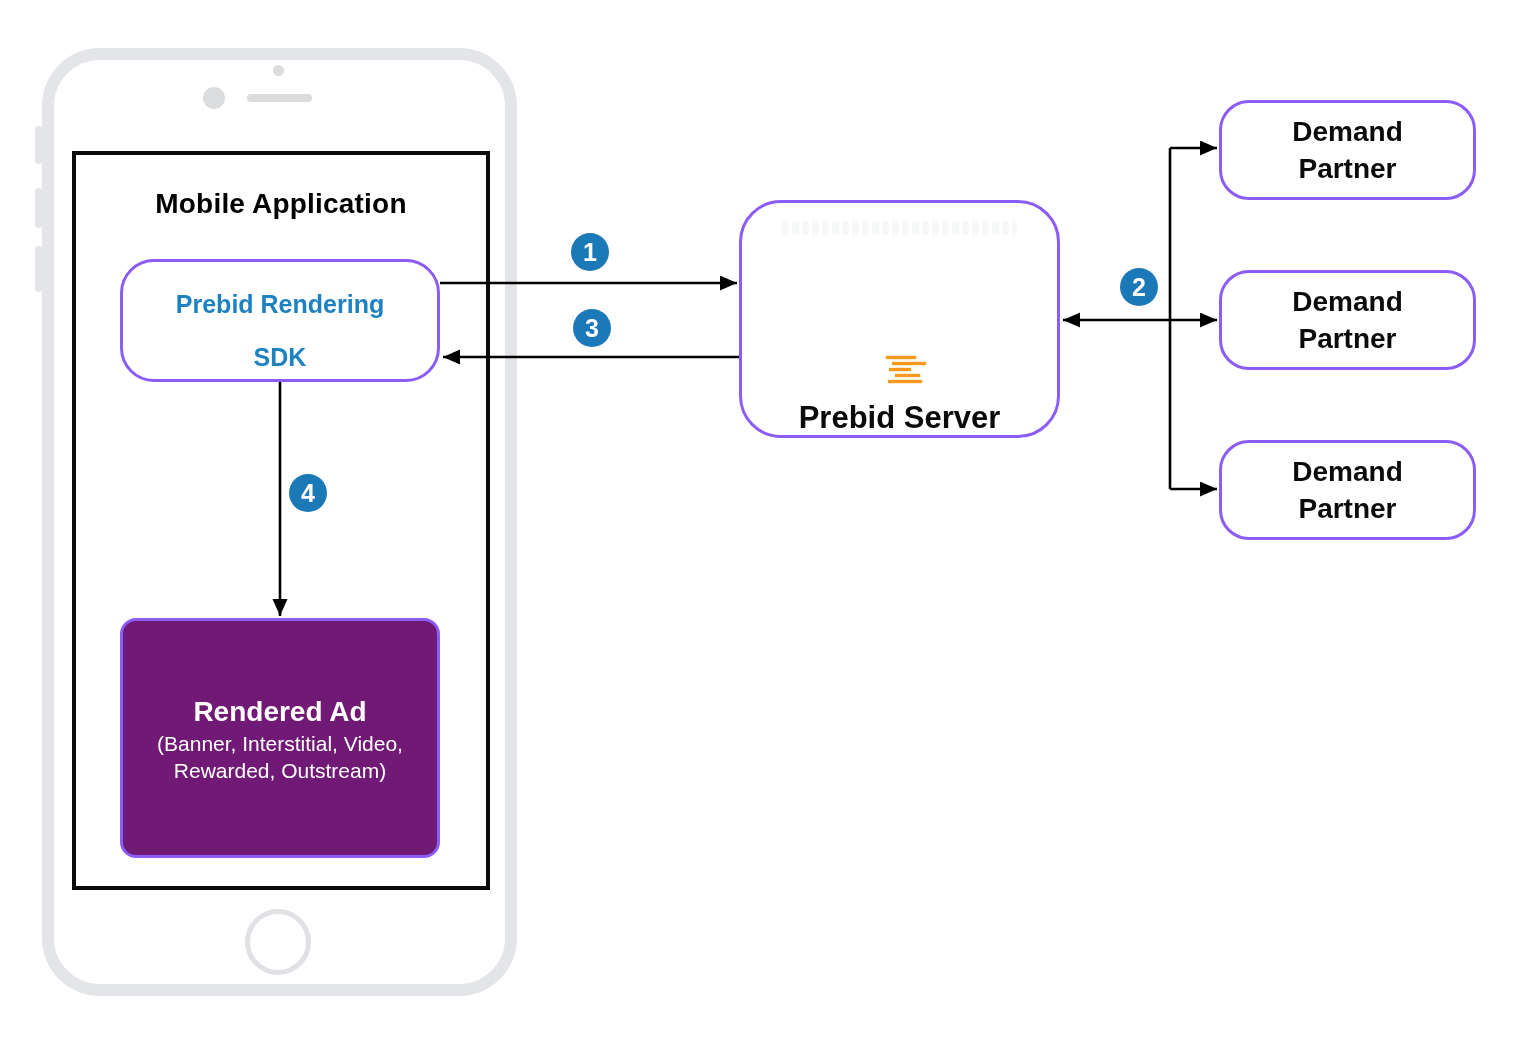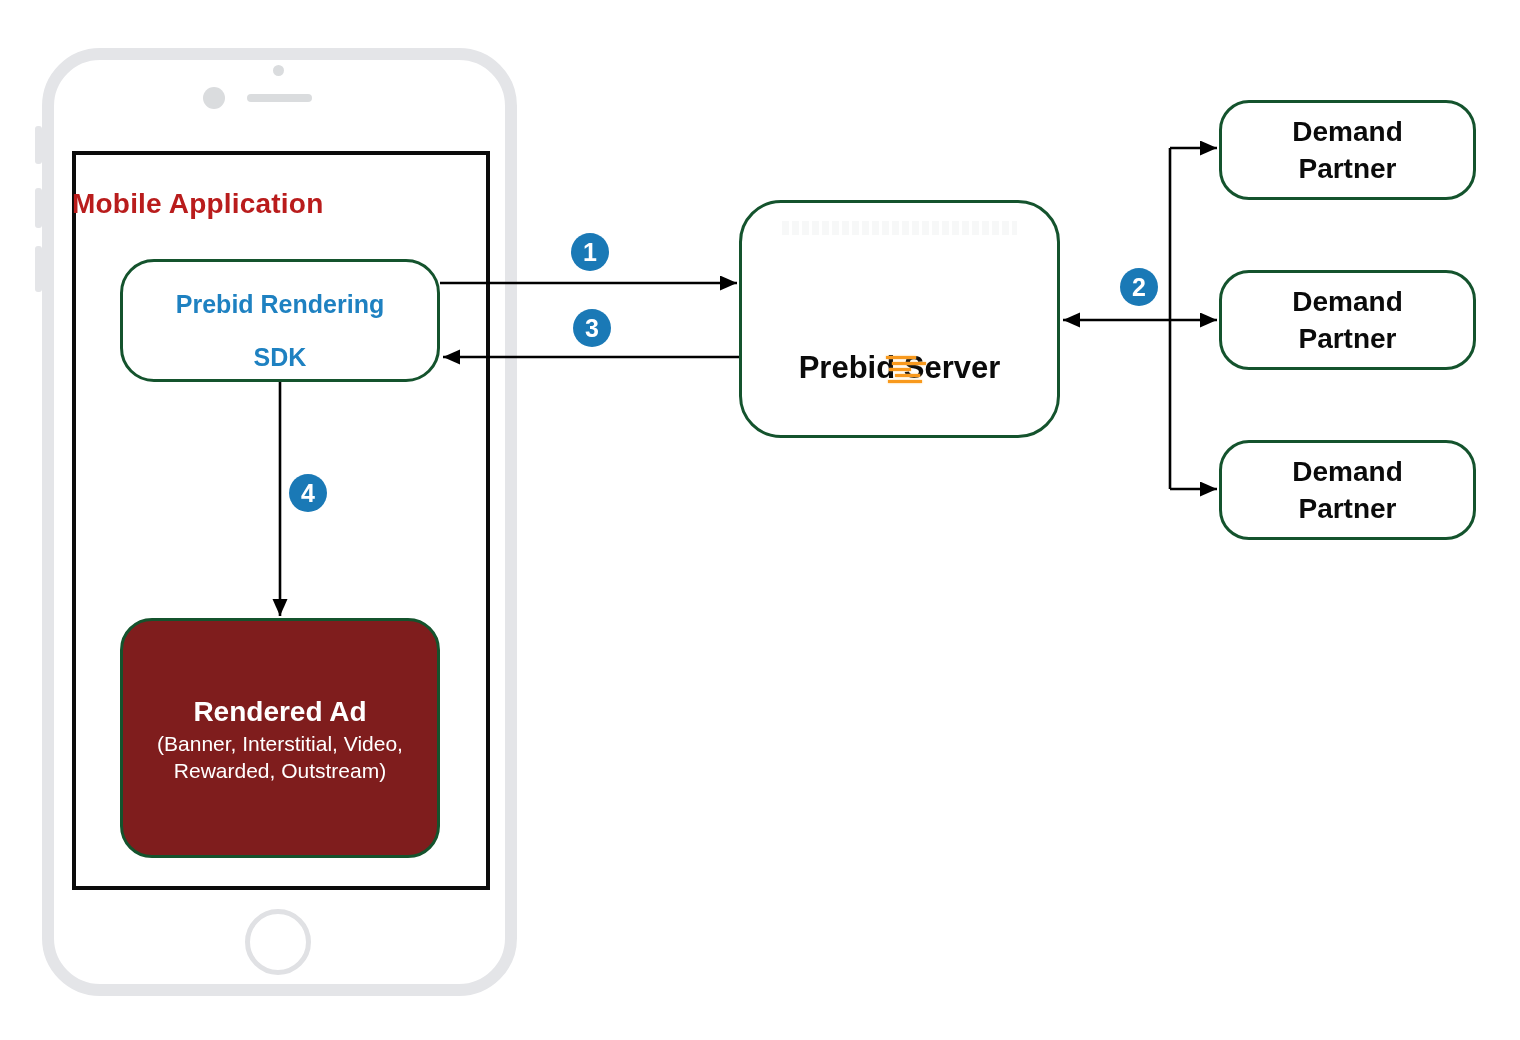--- a/index.html
+++ b/index.html
@@ -34,36 +34,36 @@
   .home-btn{
     position:absolute;left:245px;top:909px;width:66px;height:66px;border-radius:50%;
     border:5px solid #e0e1e4;background:#ffffff;box-sizing:border-box;
   }
   
   .app-rect{
     position:absolute;left:72px;top:151px;width:418px;height:739px;
     border:4px solid #0b0b0b;background:#ffffff;box-sizing:border-box;
   }
   .app-title{
-    position:absolute;left:72px;top:188px;width:418px;
-    font-size:28px;font-weight:bold;color:#b91c1c;letter-spacing:.2px;
+    position:absolute;left:72px;top:188px;width:418px;text-align:center;
+    font-size:28px;font-weight:bold;color:#000000;letter-spacing:.2px;
   }
   
   .node{
-    position:absolute;background:#ffffff;border:3px solid #14532d;
+    position:absolute;background:#ffffff;border:3px solid #8b5cf6;
     box-sizing:border-box;display:flex;flex-direction:column;
     align-items:center;justify-content:center;text-align:center;
   }
   .sdk-box{
     left:120px;top:259px;width:320px;height:123px;border-radius:34px;
   }
   .sdk-box .line{font-size:25px;font-weight:bold;color:#1e81c1;line-height:33px;margin-top:20px;}
   .server-box{
     left:739px;top:200px;width:321px;height:238px;border-radius:42px;
-    justify-content:center;
+    justify-content:flex-end;
   }
   .server-title{
     margin-top:98px;font-size:31px;font-weight:bold;color:#0b0b0b;line-height:34px;
   }
   .watermark{
     position:absolute;left:40px;top:18px;right:40px;height:14px;
     background:repeating-linear-gradient(90deg,#f7f8f8 0 7px,transparent 7px 10px);
   }
   
   .server-logo{position:absolute;left:142px;top:152px;width:46px;height:31px;}
@@ -74,22 +74,22 @@
   .server-logo .bar.l4{left:11px;top:19px;width:25px;}
   .server-logo .bar.l5{left:4px; top:25px;width:34px;}
   .demand-box{
     left:1219px;width:257px;height:100px;border-radius:30px;
   }
   .demand-box .line{font-size:28px;font-weight:bold;color:#0b0b0b;line-height:37px;}
   .demand-1{top:100px;}
   .demand-2{top:270px;}
   .demand-3{top:440px;}
   .ad-box{
-    left:120px;top:618px;width:320px;height:240px;border-radius:32px;
-    background:#7f1d1d;
+    left:120px;top:618px;width:320px;height:240px;border-radius:16px;
+    background:#701a75;
   }
   .ad-title{font-size:28px;font-weight:bold;color:#ffffff;line-height:37px;}
   .ad-sub{font-size:21px;color:#ffffff;line-height:27px;}
   
   .wires{position:absolute;left:0;top:0;width:1520px;height:1040px;pointer-events:none;}
   
   .step{
     position:absolute;width:38px;height:38px;border-radius:50%;background:#1a79b6;
     color:#ffffff;font-size:25px;font-weight:bold;display:flex;align-items:center;
     justify-content:center;line-height:1;

